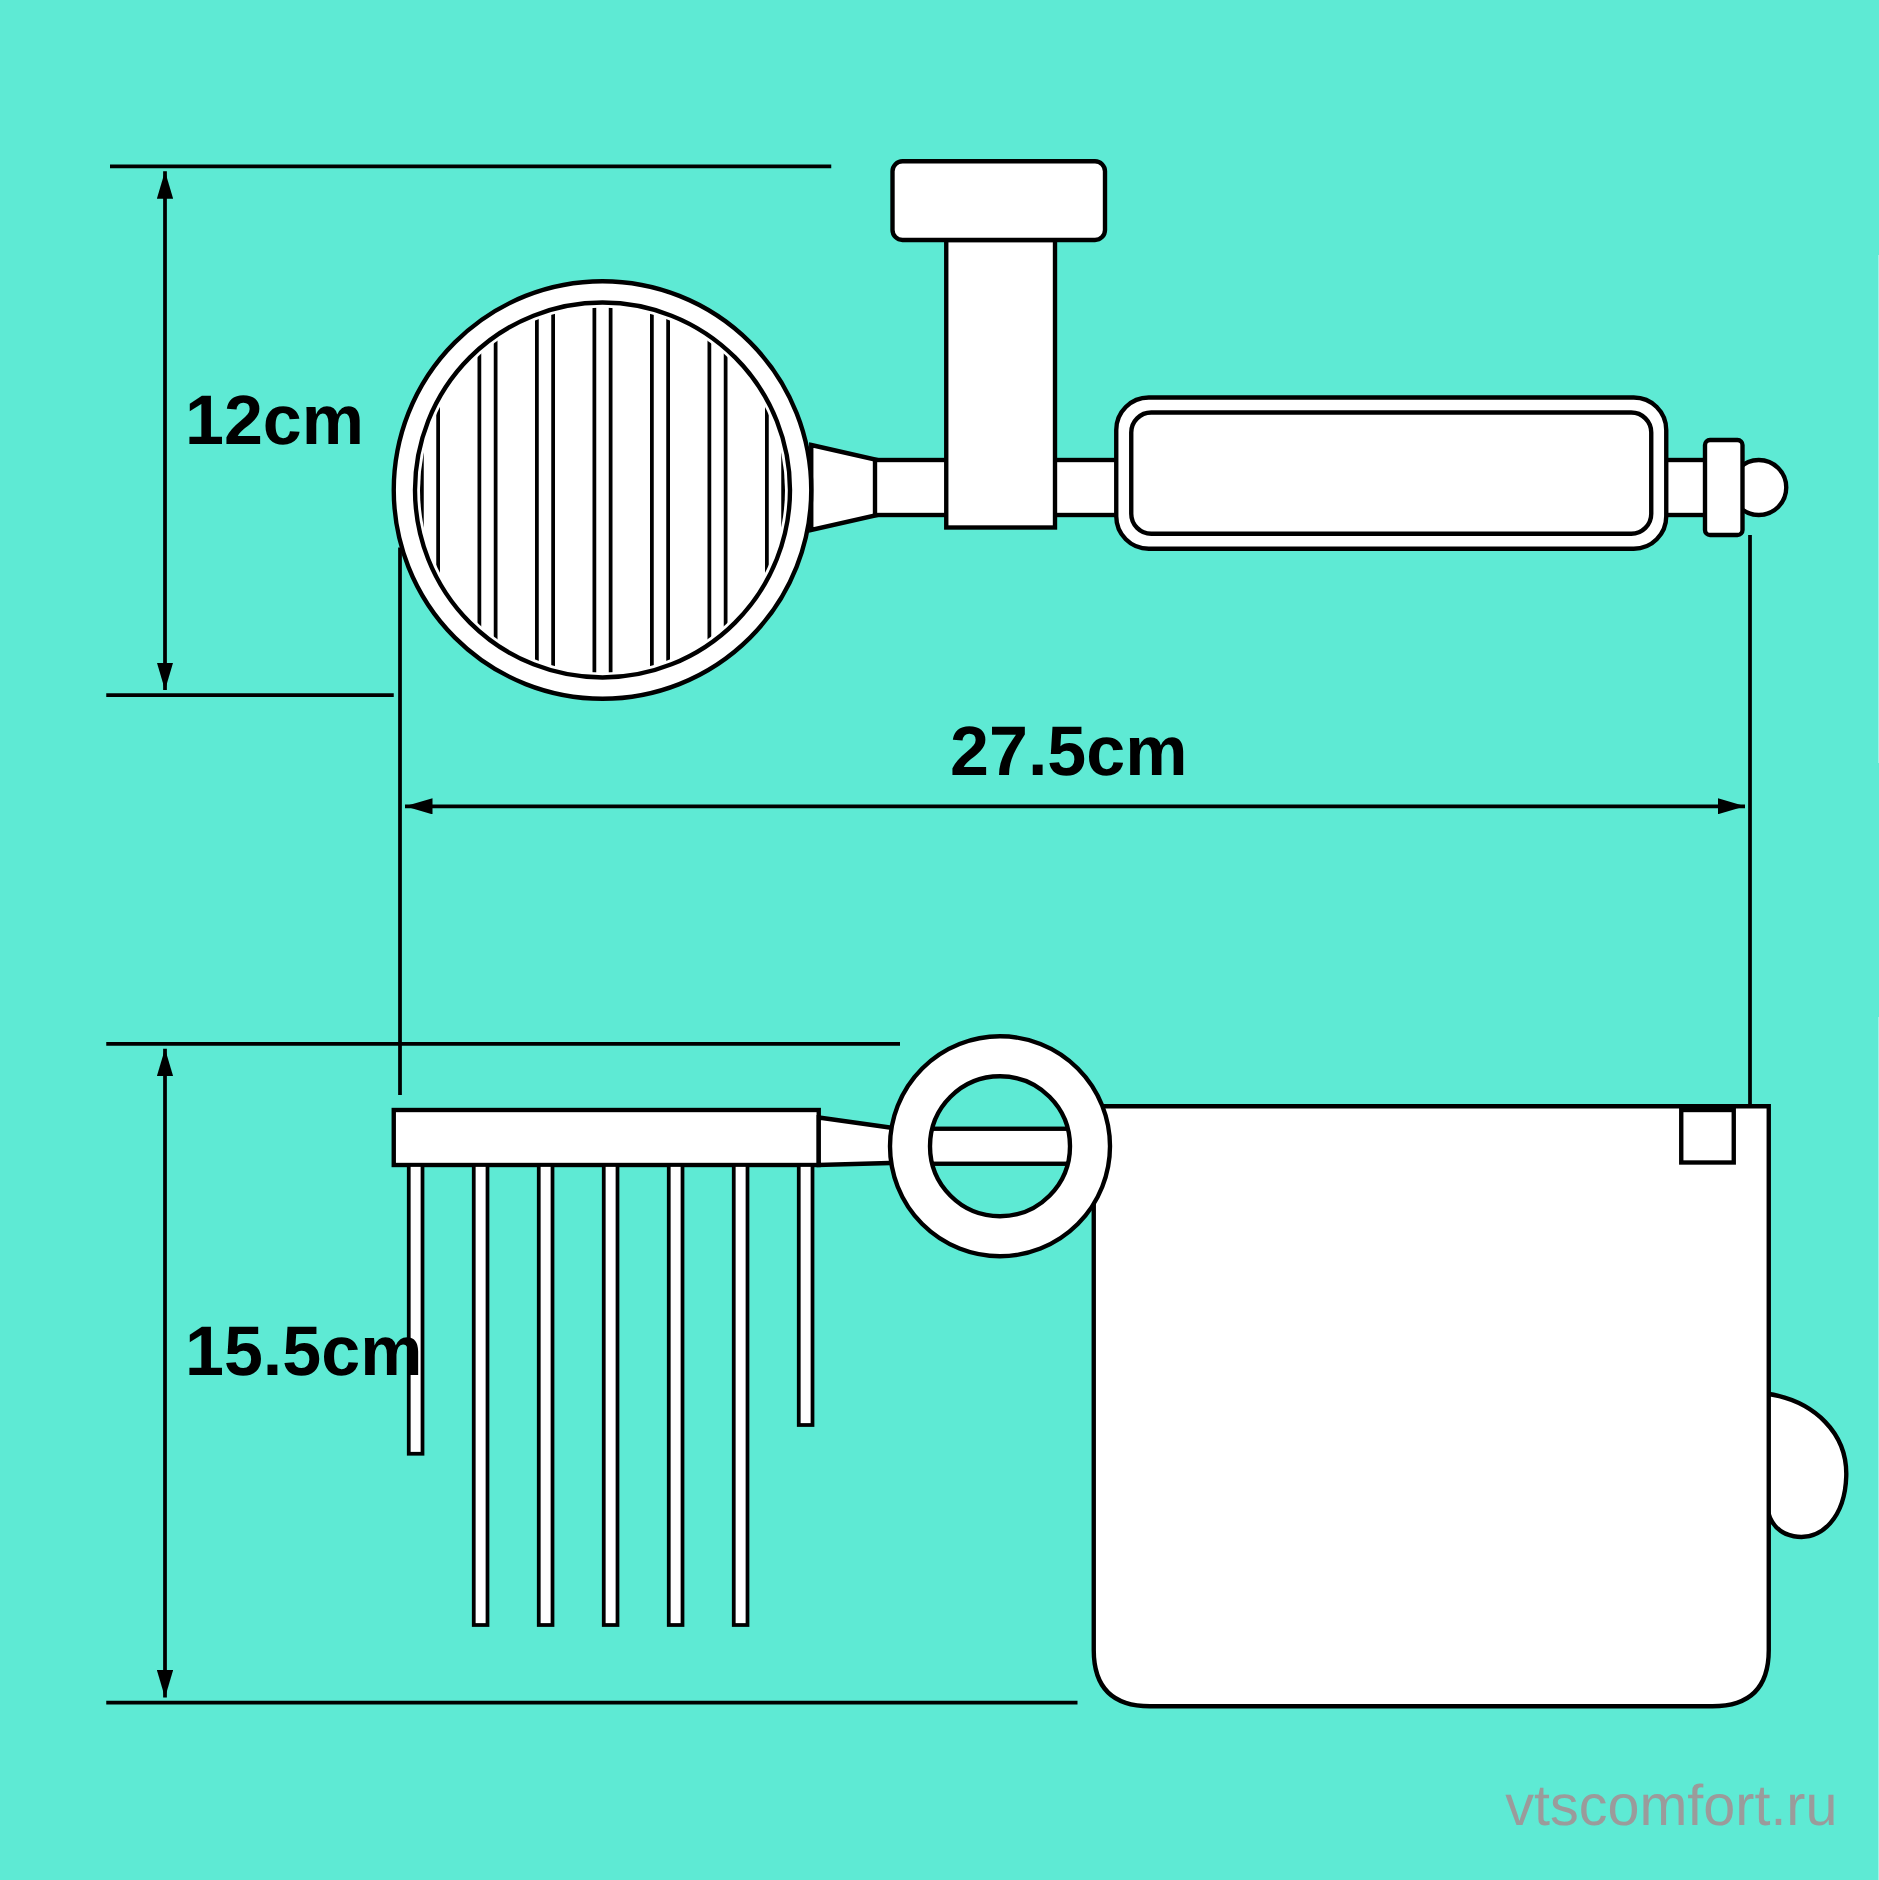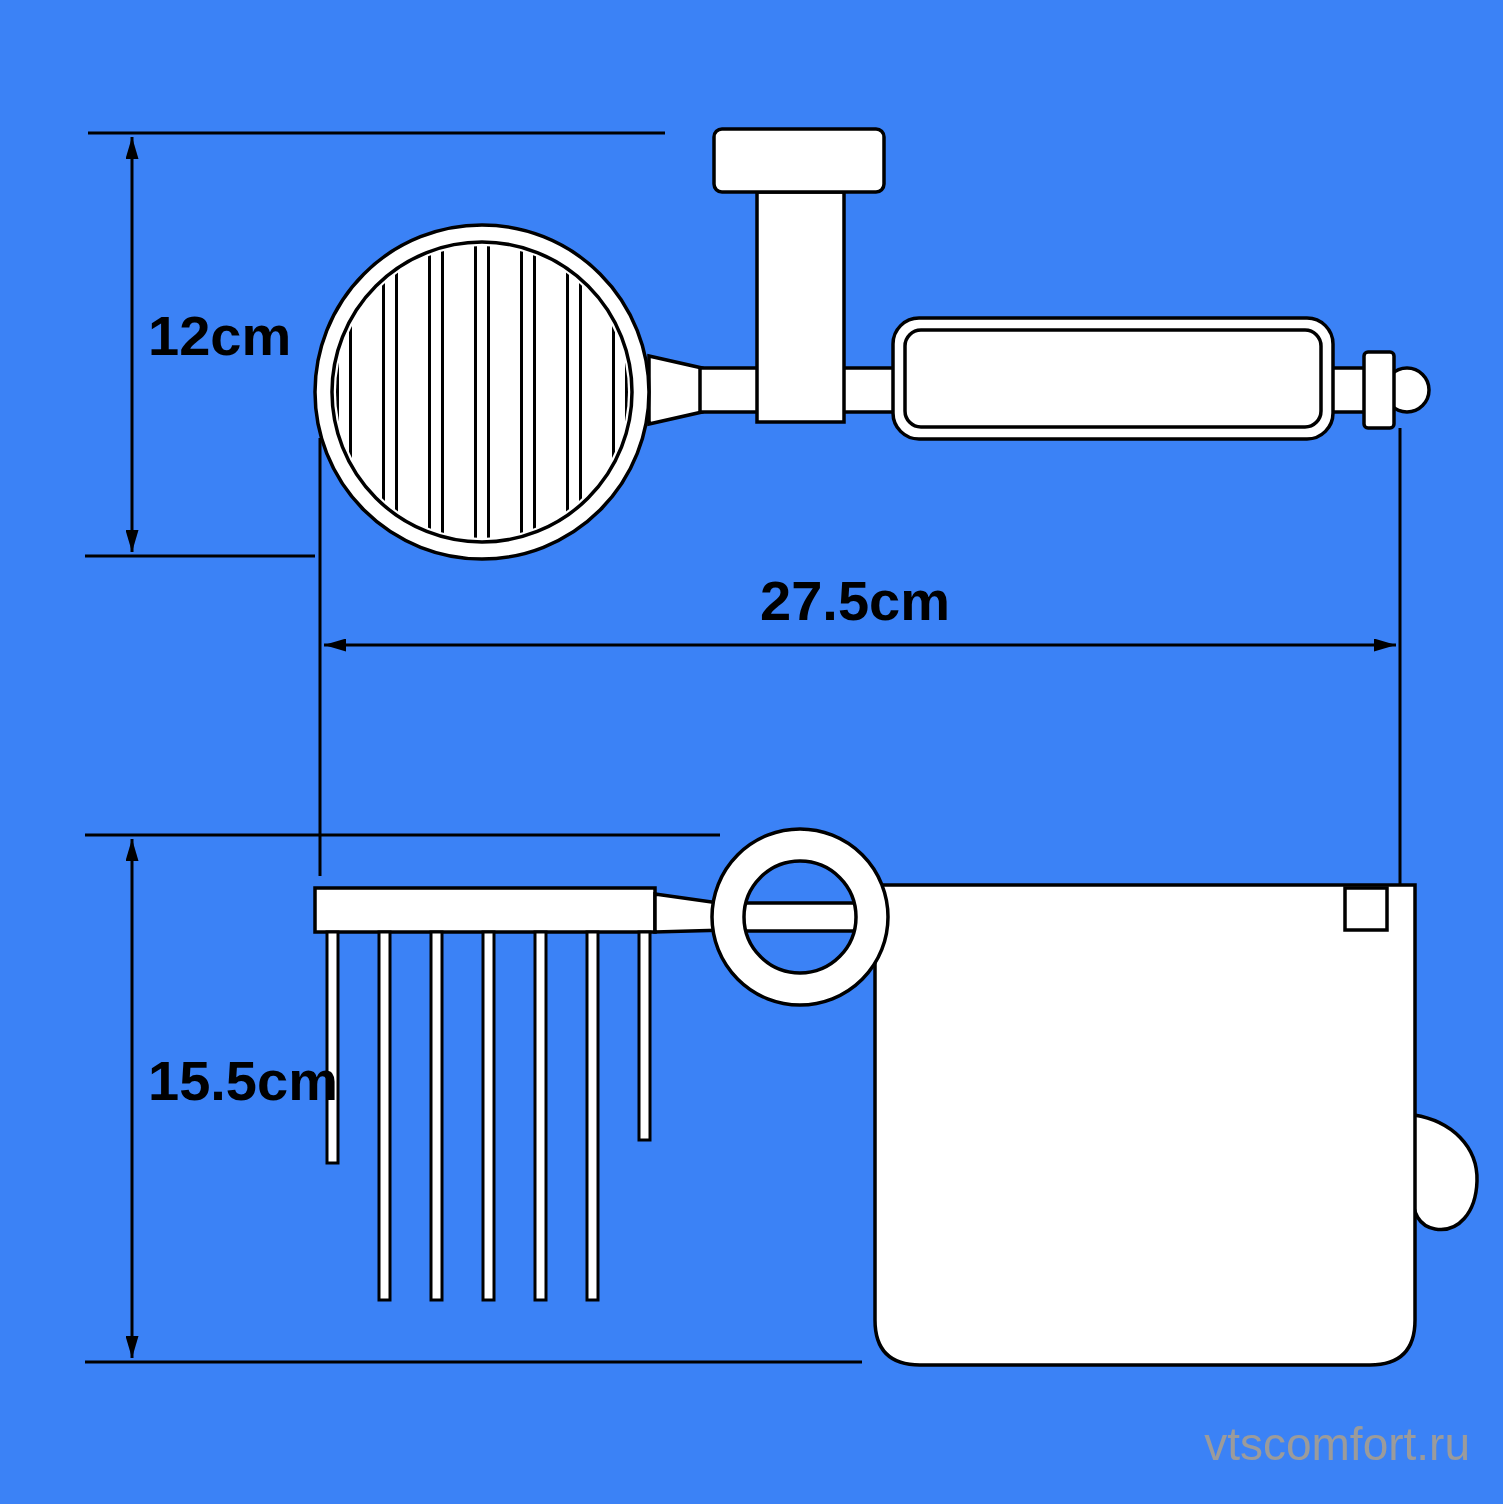--- a/index.html
+++ b/index.html
@@ -1,17 +1,17 @@
 <!DOCTYPE html>
 <html><head>
 <meta charset="utf-8">
 <style>
   html, body { margin: 0; padding: 0; background: #ffffff; }
   .page {
-    width: 1503px; height: 1504px; background: #3b82f6;
+    width: 1503px; height: 1504px; background: #5eead4;
     position: relative; overflow: hidden;
     font-family: "Liberation Sans", sans-serif;
   }
   svg { display: block; }
   .dim-label {
     font-family: "Liberation Sans", sans-serif;
     font-size: 56px; font-weight: bold;
     fill: #000000; stroke: none;
   }
   .watermark {

